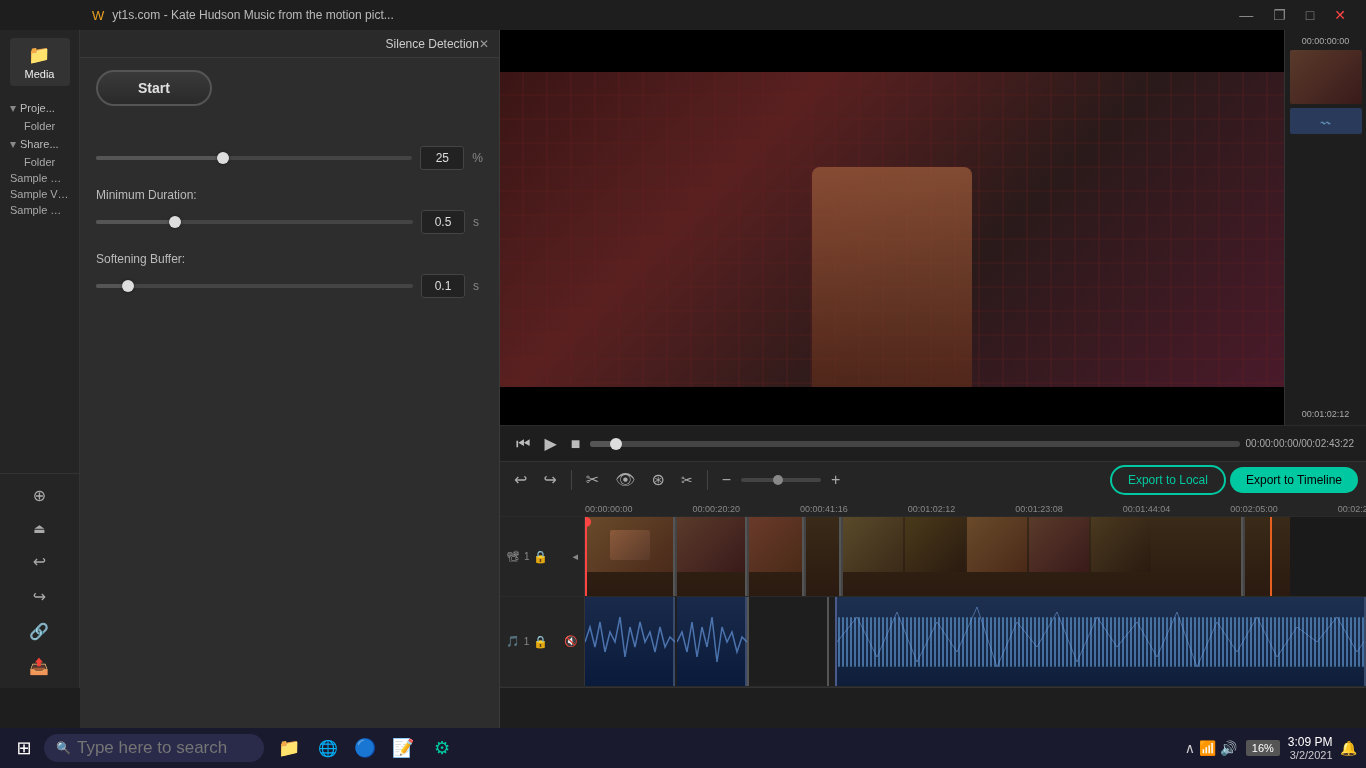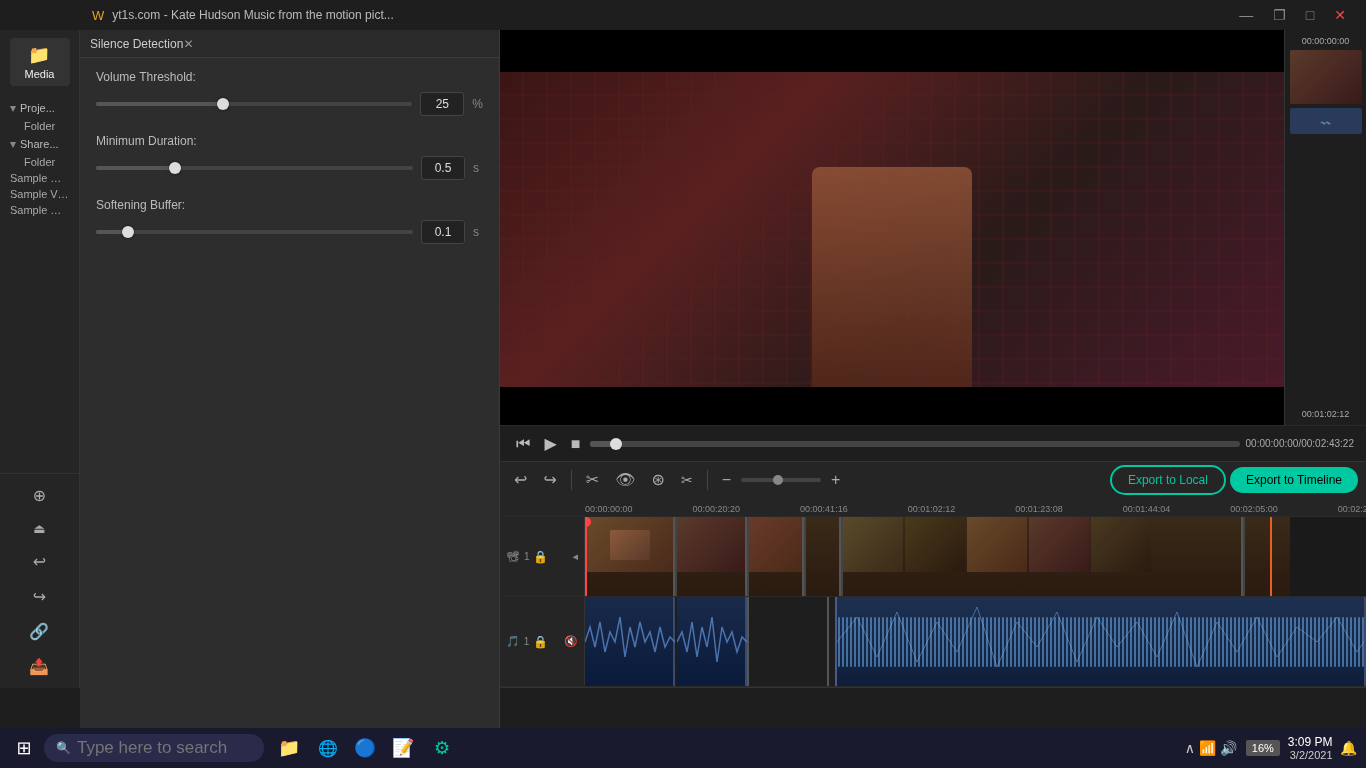--- a/index.html
+++ b/index.html
@@ -201,33 +201,35 @@
       <span class="sidebar-icon-btn" style="font-size:13px;">⏏</span>
       <span class="sidebar-icon-btn">↩</span>
       <span class="sidebar-icon-btn">↪</span>
       <span class="sidebar-icon-btn">🔗</span>
       <span class="sidebar-icon-btn">📤</span>
     </div>
   </div>
 
   <div style="position:absolute;top:30px;left:80px;width:420px;bottom:0;background:#2d2d2d;border-right:1px solid #3a3a3a;z-index:50;">
 
-    <div style="height:28px;background:#2a2a2a;display:flex;align-items:center;justify-content:flex-start;padding:0 10px;border-bottom:1px solid #3a3a3a;">
+    <div style="height:28px;background:#2a2a2a;display:flex;align-items:center;justify-content:flex-end;padding:0 10px;border-bottom:1px solid #3a3a3a;">
       <span style="color:#ccc;font-size:12px;">Silence Detection</span>
       <div style="display:flex;gap:6px;">
         <span style="color:#999;font-size:12px;cursor:pointer;">✕</span>
       </div>
     </div>
 
 
     <div style="padding:12px 16px;">
 
+      <div style="margin-bottom:20px;">
+        <button class="start-btn">Start</button>
+      </div>
 
       <div class="slider-group">
-        <div class="slider-label">Volume Threshold:</div>
         <div class="slider-row">
           <div class="slider-track">
             <div class="slider-fill" style="width:40%;"></div>
             <div class="slider-thumb" style="left:40%;"></div>
           </div>
           <div class="slider-value-box">
             <span>25</span>
           </div>
           <span class="slider-unit">%</span>
         </div>

